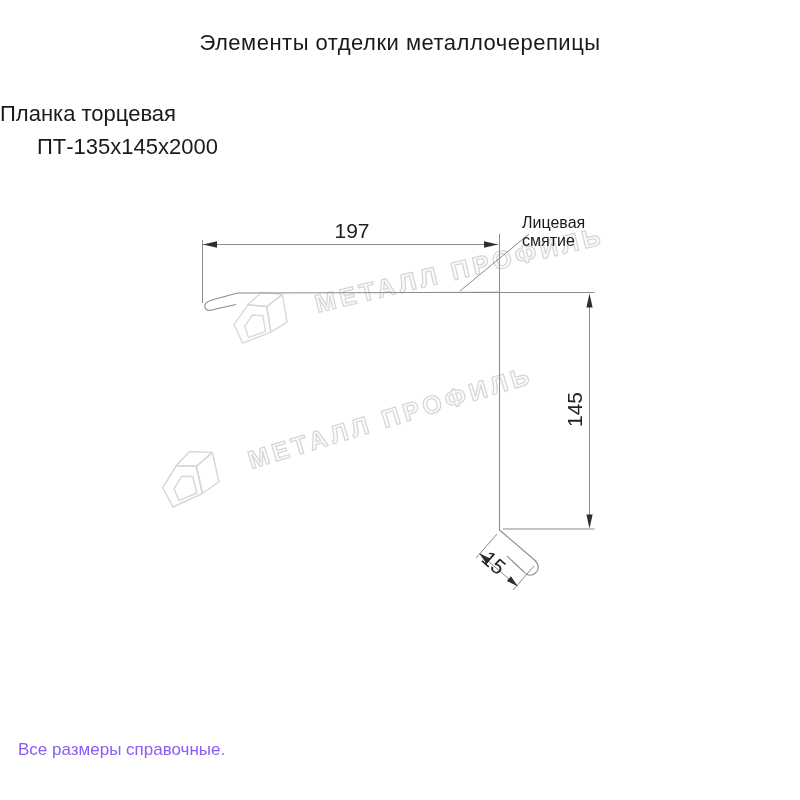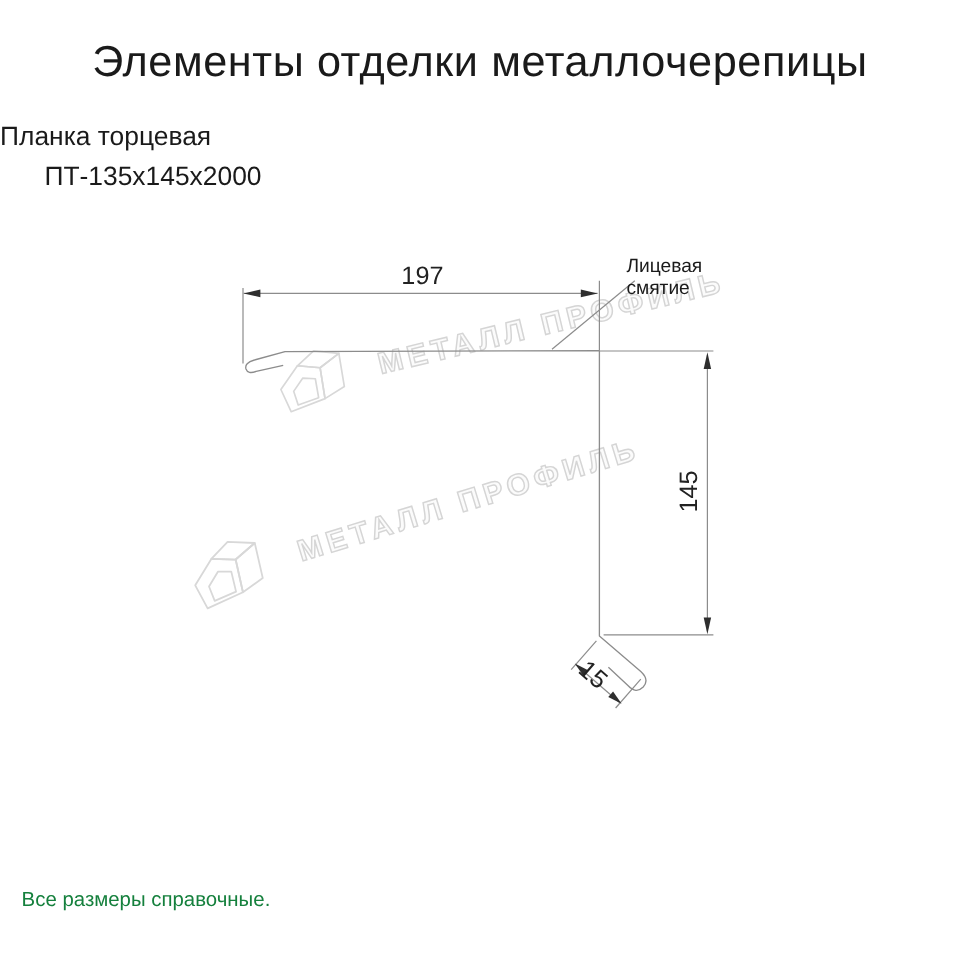--- a/index.html
+++ b/index.html
@@ -10,21 +10,21 @@
     background: #ffffff;
     overflow: hidden;
     font-family: "Liberation Sans", sans-serif;
     color: #1a1a1a;
   }
   .abs { position: absolute; }
 
   .title {
     left: 0; top: 30px; width: 800px;
     text-align: center;
-    font-size: 36px;
+    font-size: 22px;
     font-weight: 400;
     letter-spacing: 0.5px;
     color: #1a1a1a;
   }
   .subtitle {
     left: 0; width: 800px;
     text-align: left;
     font-size: 22px;
     font-weight: 400;
     color: #1a1a1a;
@@ -71,21 +71,21 @@
     line-height: 18px;
     text-align: left;
     color: #1a1a1a;
   }
 
   .footer {
     z-index: 3;
     left: 18px; top: 738px;
     font-size: 17px;
     line-height: 23px;
-    color: #15803d;
+    color: #8b5cf6;
   }
 </style>
 </head>
 <body>
 
 <div class="page">
 
   <div class="abs title">Элементы отделки металлочерепицы</div>
   <div class="abs subtitle name">Планка торцевая</div>
   <div class="abs subtitle code">ПТ-135х145х2000</div>

